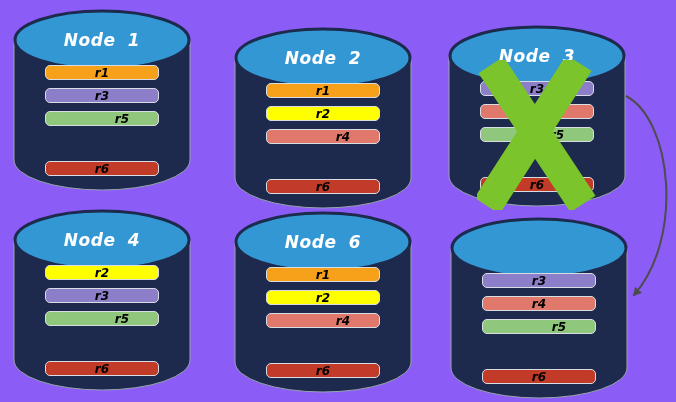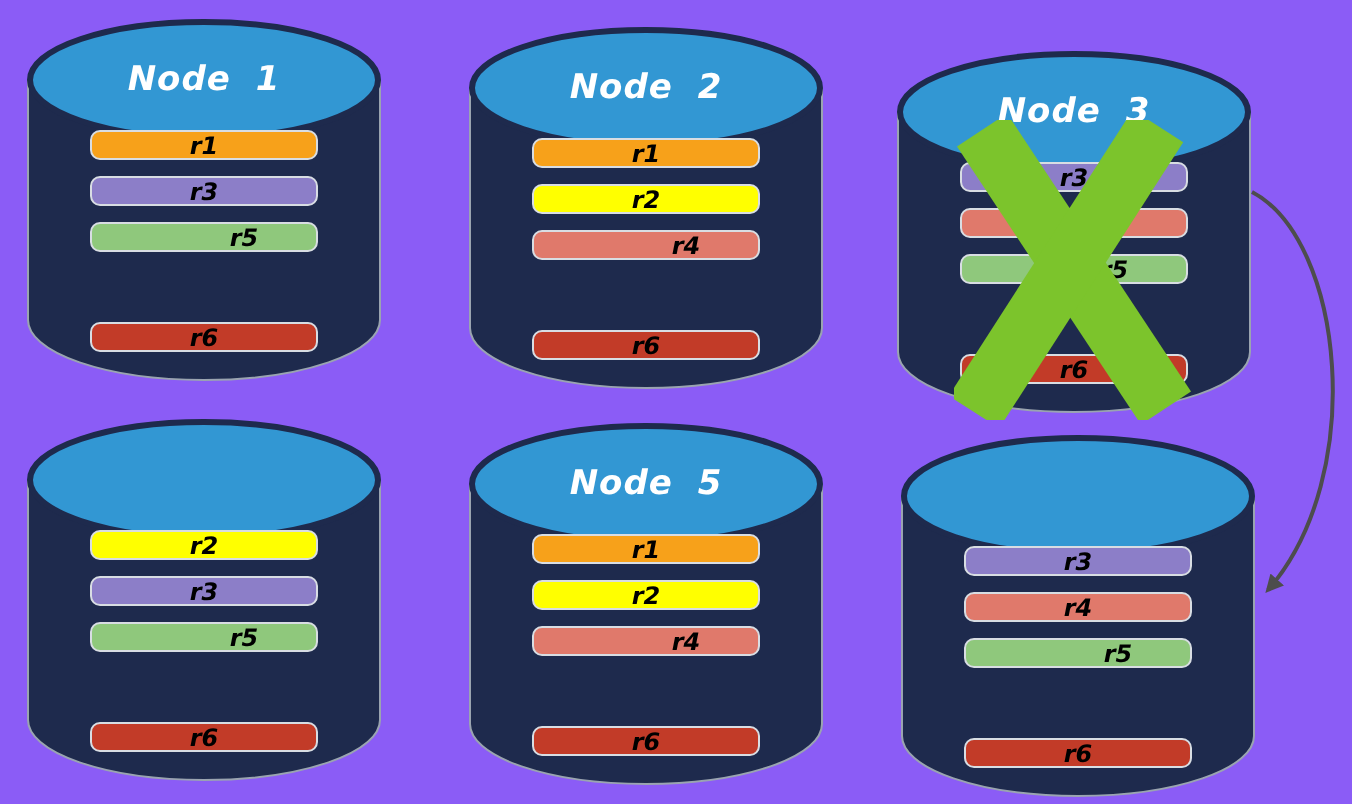--- a/index.html
+++ b/index.html
@@ -3,21 +3,21 @@
 <meta charset="utf-8">
 <style>
   html,body{margin:0;padding:0;background:#ffffff;}
   .canvas{
     position:relative;width:676px;height:402px;background:#8b5cf6;overflow:hidden;
     font-family:"DejaVu Sans","Liberation Sans",sans-serif;
     font-style:italic;
   }
   .node{position:absolute;width:180px;height:184px;}
   .n1{left:12px;top:8px;}
-  .n2{left:233px;top:12px;}
+  .n2{left:233px;top:26px;}
   .n3{left:447px;top:24px;}
   .n4{left:12px;top:208px;}
   .n5{left:233px;top:210px;}
   .n6{left:449px;top:216px;}
   .cylinder{position:absolute;left:0;top:0;width:180px;height:184px;display:block;}
   .cyl-body{fill:var(--cylinder-body,#1E2A4D);stroke:#9aa4b0;stroke-width:1;}
   .cyl-top{fill:var(--cylinder-top,#3297D3);stroke:var(--cylinder-body,#1E2A4D);stroke-width:3;}
   .node-title{
     position:absolute;top:22px;left:0;right:0;text-align:center;
     color:#ffffff;font-weight:bold;font-size:17px;word-spacing:6px;letter-spacing:0.5px;
@@ -88,34 +88,35 @@
       <line x1="14" y1="5" x2="106" y2="144"></line>
       <line x1="102" y1="3" x2="10" y2="146"></line>
     </svg>
   </div>
 
   <div class="node n4">
     <svg class="cylinder" viewBox="0 0 180 184">
       <path class="cyl-body" d="M 2 32 L 2 152 A 88 30 0 0 0 178 152 L 178 32 Z"></path>
       <ellipse class="cyl-top" cx="90" cy="32" rx="87" ry="29"></ellipse>
     </svg>
+    <div class="node-title">Node 4</div>
     <div class="bars">
       <div class="bar" style="background-color: rgb(255, 255, 0);">r2</div>
       <div class="bar" style="background-color: rgb(140, 126, 200);">r3</div>
       <div class="bar" style="background-color: rgb(143, 200, 124);">r5</div>
       <div class="bar" style="background-color: rgb(194, 59, 40);">r6</div>
     </div>
   </div>
 
   <div class="node n5">
     <svg class="cylinder" viewBox="0 0 180 184">
       <path class="cyl-body" d="M 2 32 L 2 152 A 88 30 0 0 0 178 152 L 178 32 Z"></path>
       <ellipse class="cyl-top" cx="90" cy="32" rx="87" ry="29"></ellipse>
     </svg>
-    <div class="node-title">Node 5</div>
+    <div class="node-title">Node 6</div>
     <div class="bars">
       <div class="bar" style="background-color: rgb(247, 161, 26);">r1</div>
       <div class="bar" style="background-color: rgb(255, 255, 0);">r2</div>
       <div class="bar" style="background-color: rgb(224, 121, 107);">r4</div>
       <div class="bar" style="background-color: rgb(194, 59, 40);">r6</div>
     </div>
   </div>
 
   <div class="node n6">
     <svg class="cylinder" viewBox="0 0 180 184">

